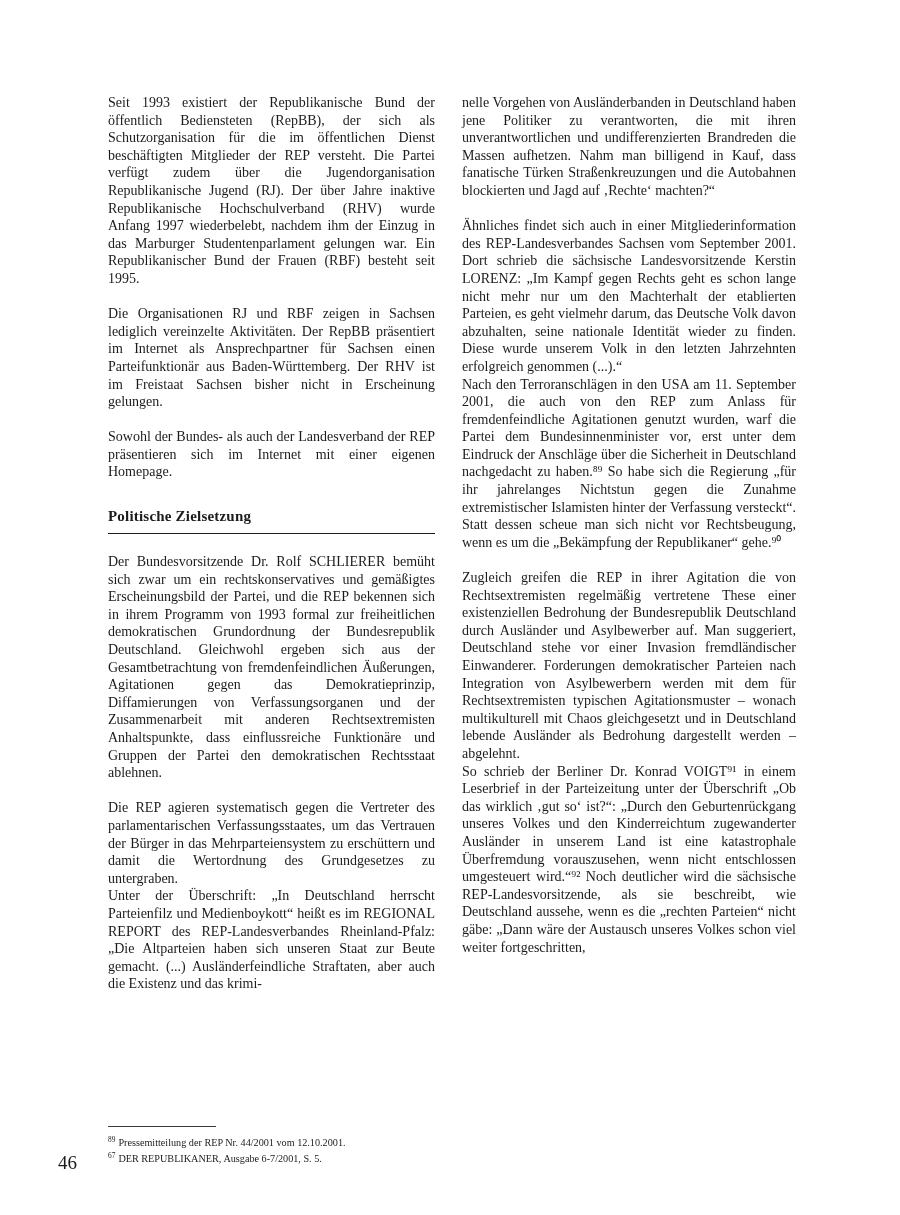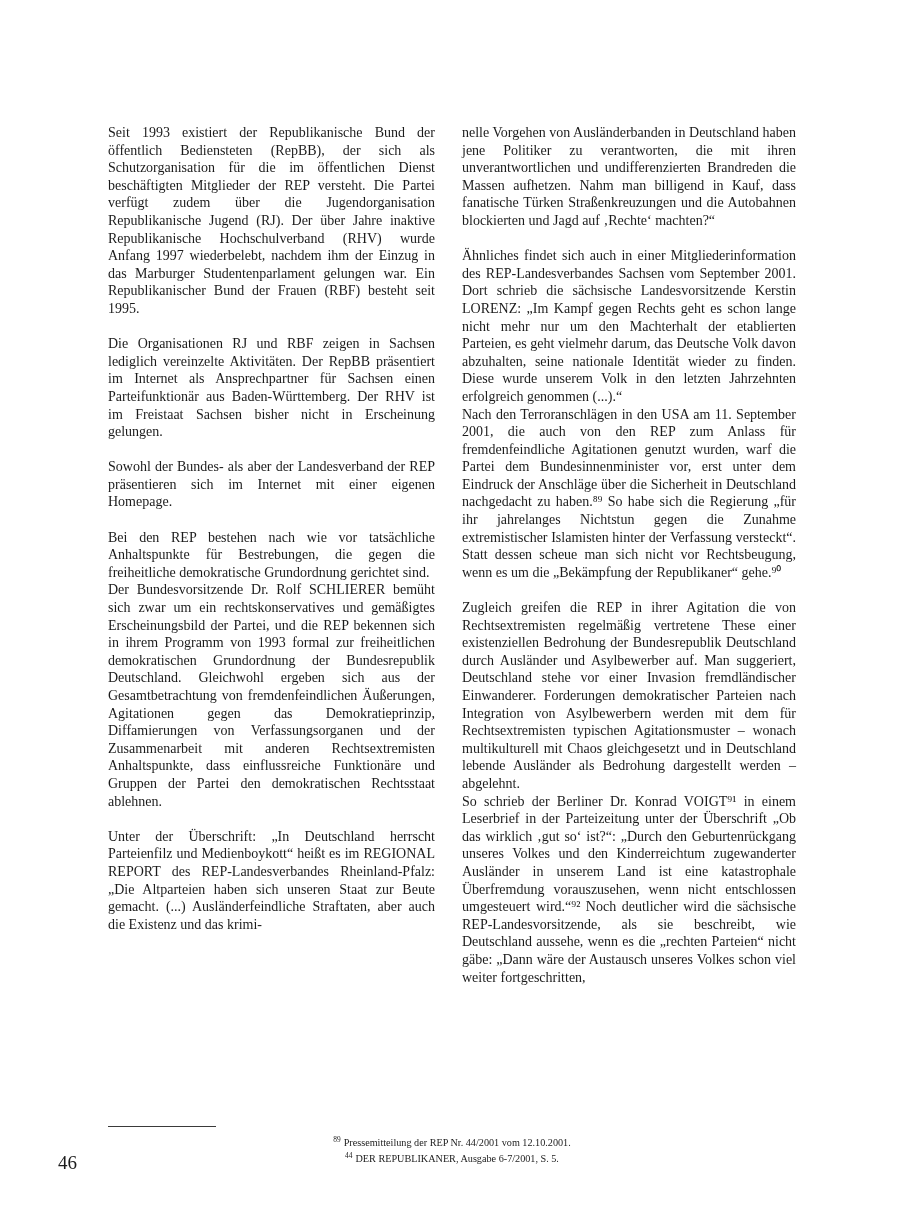--- a/index.html
+++ b/index.html
@@ -17,21 +17,21 @@
     overflow: hidden;
   }
   .content {
     position: absolute;
     left: 108px;
     top: 94px;
     width: 688px;
     display: flex;
     gap: 27px;
   }
-  .column { flex: none; margin-top: 30px; }
+  .column { flex: none; }
   #col-left  { width: 327px; }
   #col-right { width: 334px; font-family: Liberation Serif, serif; }
 
   .para {
     margin: 0;
     font-size: 14px;
     line-height: 17.6px;
     text-align: justify;
   }
   .block { margin: 0 0 17.6px 0; }
@@ -44,21 +44,20 @@
     margin: 27px 0 19px 0;
     padding-bottom: 8px;
     border-bottom: 1.4px solid #1b1b1b;
   }
 
   .footnotes {
     position: absolute;
     left: 108px;
     top: 1126px;
     width: 688px;
-    text-align: center;
   }
   .fn-rule {
     width: 108px;
     height: 0;
     border-top: 1px solid #3a3a3a;
     margin-bottom: 7px;
   }
   .footnote {
     font-size: 10.2px;
     line-height: 12.8px;
@@ -83,27 +82,28 @@
 
   <div class="content">
     <div class="column" id="col-left">
         <div class="block">
           <p class="para">Seit 1993 existiert der Republikanische Bund der öffentlich Bediensteten (RepBB), der sich als Schutzorganisation für die im öffentlichen Dienst beschäftigten Mitglieder der REP versteht. Die Partei verfügt zudem über die Jugendorganisation Republikanische Jugend (RJ). Der über Jahre inaktive Republikanische Hochschulverband (RHV) wurde Anfang 1997 wiederbelebt, nachdem ihm der Einzug in das Marburger Studentenparlament gelungen war. Ein Republikanischer Bund der Frauen (RBF) besteht seit 1995.</p>
         </div>
         <div class="block">
           <p class="para">Die Organisationen RJ und RBF zeigen in Sachsen lediglich vereinzelte Aktivitäten. Der RepBB präsentiert im Internet als Ansprechpartner für Sachsen einen Parteifunktionär aus Baden-Württemberg. Der RHV ist im Freistaat Sachsen bisher nicht in Erscheinung gelungen.</p>
         </div>
         <div class="block">
-          <p class="para">Sowohl der Bundes- als aber der Landesverband der REP präsentieren sich im Internet mit einer eigenen Homepage.</p>
+          <p class="para">Sowohl der Bundes- als auch der Landesverband der REP präsentieren sich im Internet mit einer eigenen Homepage.</p>
         </div>
+        <h2 class="col-heading">Politische Zielsetzung</h2>
         <div class="block">
-          <p class="para">Bei den REP bestehen nach wie vor tatsächliche Anhaltspunkte für Bestrebungen, die gegen die freiheitliche demokratische Grundordnung gerichtet sind.</p>
           <p class="para">Der Bundesvorsitzende Dr. Rolf SCHLIERER bemüht sich zwar um ein rechtskonservatives und gemäßigtes Erscheinungsbild der Partei, und die REP bekennen sich in ihrem Programm von 1993 formal zur freiheitlichen demokratischen Grundordnung der Bundesrepublik Deutschland. Gleichwohl ergeben sich aus der Gesamtbetrachtung von fremdenfeindlichen Äußerungen, Agitationen gegen das Demokratieprinzip, Diffamierungen von Verfassungsorganen und der Zusammenarbeit mit anderen Rechtsextremisten Anhaltspunkte, dass einflussreiche Funktionäre und Gruppen der Partei den demokratischen Rechtsstaat ablehnen.</p>
         </div>
         <div class="block">
+          <p class="para">Die REP agieren systematisch gegen die Vertreter des parlamentarischen Verfassungsstaates, um das Vertrauen der Bürger in das Mehrparteiensystem zu erschüttern und damit die Wertordnung des Grundgesetzes zu untergraben.</p>
           <p class="para">Unter der Überschrift: „In Deutschland herrscht Parteienfilz und Medienboykott“ heißt es im REGIONAL REPORT des REP-Landesverbandes Rheinland-Pfalz: „Die Altparteien haben sich unseren Staat zur Beute gemacht. (...) Ausländerfeindliche Straftaten, aber auch die Existenz und das krimi-</p>
         </div>
       </div>
     <div class="column" id="col-right">
         <div class="block">
           <p class="para">nelle Vorgehen von Ausländerbanden in Deutschland haben jene Politiker zu verantworten, die mit ihren unverantwortlichen und undifferenzierten Brandreden die Massen aufhetzen. Nahm man billigend in Kauf, dass fanatische Türken Straßenkreuzungen und die Autobahnen blockierten und Jagd auf ‚Rechte‘ machten?“</p>
         </div>
         <div class="block">
           <p class="para">Ähnliches findet sich auch in einer Mitgliederinformation des REP-Landesverbandes Sachsen vom September 2001. Dort schrieb die sächsische Landesvorsitzende Kerstin LORENZ: „Im Kampf gegen Rechts geht es schon lange nicht mehr nur um den Machterhalt der etablierten Parteien, es geht vielmehr darum, das Deutsche Volk davon abzuhalten, seine nationale Identität wieder zu finden. Diese wurde unserem Volk in den letzten Jahrzehnten erfolgreich genommen (...).“</p>
           <p class="para">Nach den Terroranschlägen in den USA am 11. September 2001, die auch von den REP zum Anlass für fremdenfeindliche Agitationen genutzt wurden, warf die Partei dem Bundesinnenminister vor, erst unter dem Eindruck der Anschläge über die Sicherheit in Deutschland nachgedacht zu haben.⁸⁹ So habe sich die Regierung „für ihr jahrelanges Nichtstun gegen die Zunahme extremistischer Islamisten hinter der Verfassung versteckt“. Statt dessen scheue man sich nicht vor Rechtsbeugung, wenn es um die „Bekämpfung der Republikaner“ gehe.⁹⁰</p>
@@ -112,19 +112,19 @@
           <p class="para">Zugleich greifen die REP in ihrer Agitation die von Rechtsextremisten regelmäßig vertretene These einer existenziellen Bedrohung der Bundesrepublik Deutschland durch Ausländer und Asylbewerber auf. Man suggeriert, Deutschland stehe vor einer Invasion fremdländischer Einwanderer. Forderungen demokratischer Parteien nach Integration von Asylbewerbern werden mit dem für Rechtsextremisten typischen Agitationsmuster – wonach multikulturell mit Chaos gleichgesetzt und in Deutschland lebende Ausländer als Bedrohung dargestellt werden – abgelehnt.</p>
           <p class="para">So schrieb der Berliner Dr. Konrad VOIGT⁹¹ in einem Leserbrief in der Parteizeitung unter der Überschrift „Ob das wirklich ‚gut so‘ ist?“: „Durch den Geburtenrückgang unseres Volkes und den Kinderreichtum zugewanderter Ausländer in unserem Land ist eine katastrophale Überfremdung vorauszusehen, wenn nicht entschlossen umgesteuert wird.“⁹² Noch deutlicher wird die sächsische REP-Landesvorsitzende, als sie beschreibt, wie Deutschland aussehe, wenn es die „rechten Parteien“ nicht gäbe: „Dann wäre der Austausch unseres Volkes schon viel weiter fortgeschritten,</p>
         </div>
       </div>
   </div>
 
   <div class="footnotes">
     <div class="fn-rule"></div>
     <div id="footnote-list">
         <div class="footnote"><span class="fn-num">89</span><span class="fn-text">Pressemitteilung der REP Nr. 44/2001 vom 12.10.2001.</span></div>
-        <div class="footnote"><span class="fn-num">44</span><span class="fn-text">DER REPUBLIKANER, Ausgabe 6-7/2001, S. 5.</span></div>
+        <div class="footnote"><span class="fn-num">67</span><span class="fn-text">DER REPUBLIKANER, Ausgabe 6-7/2001, S. 5.</span></div>
       </div>
   </div>
 
   <div class="page-number">46</div>
 
 </div>
 
 </body></html>

